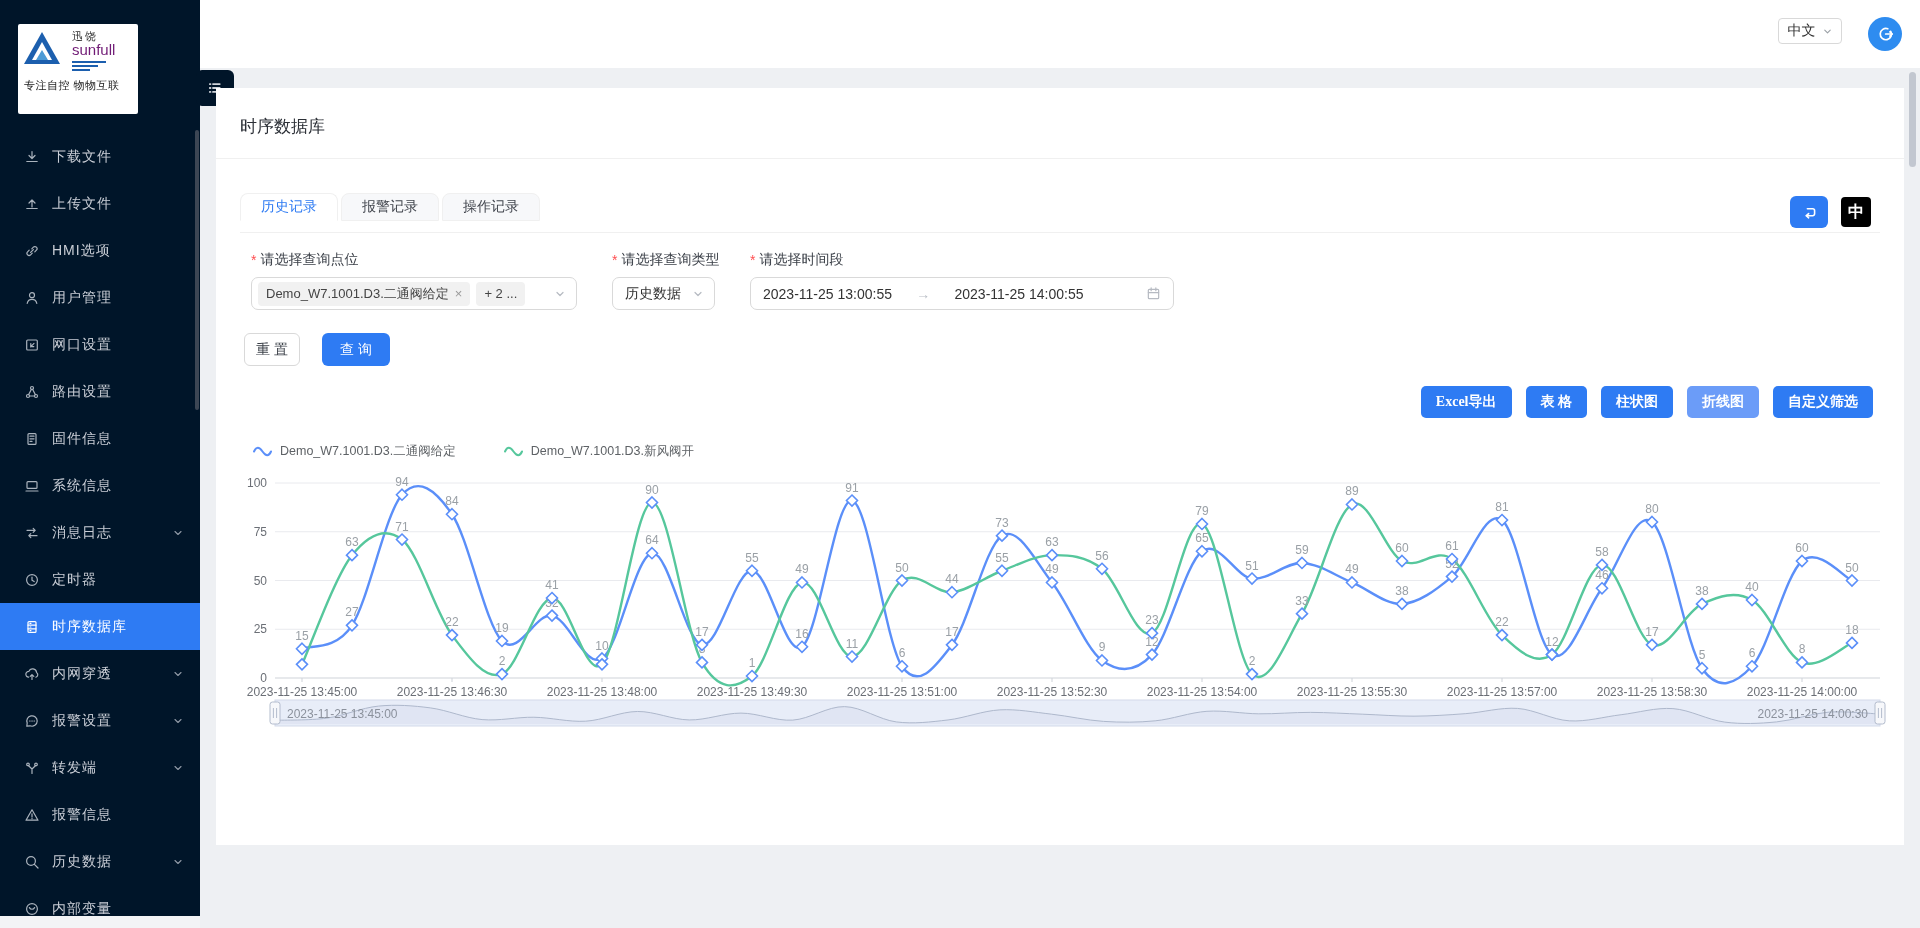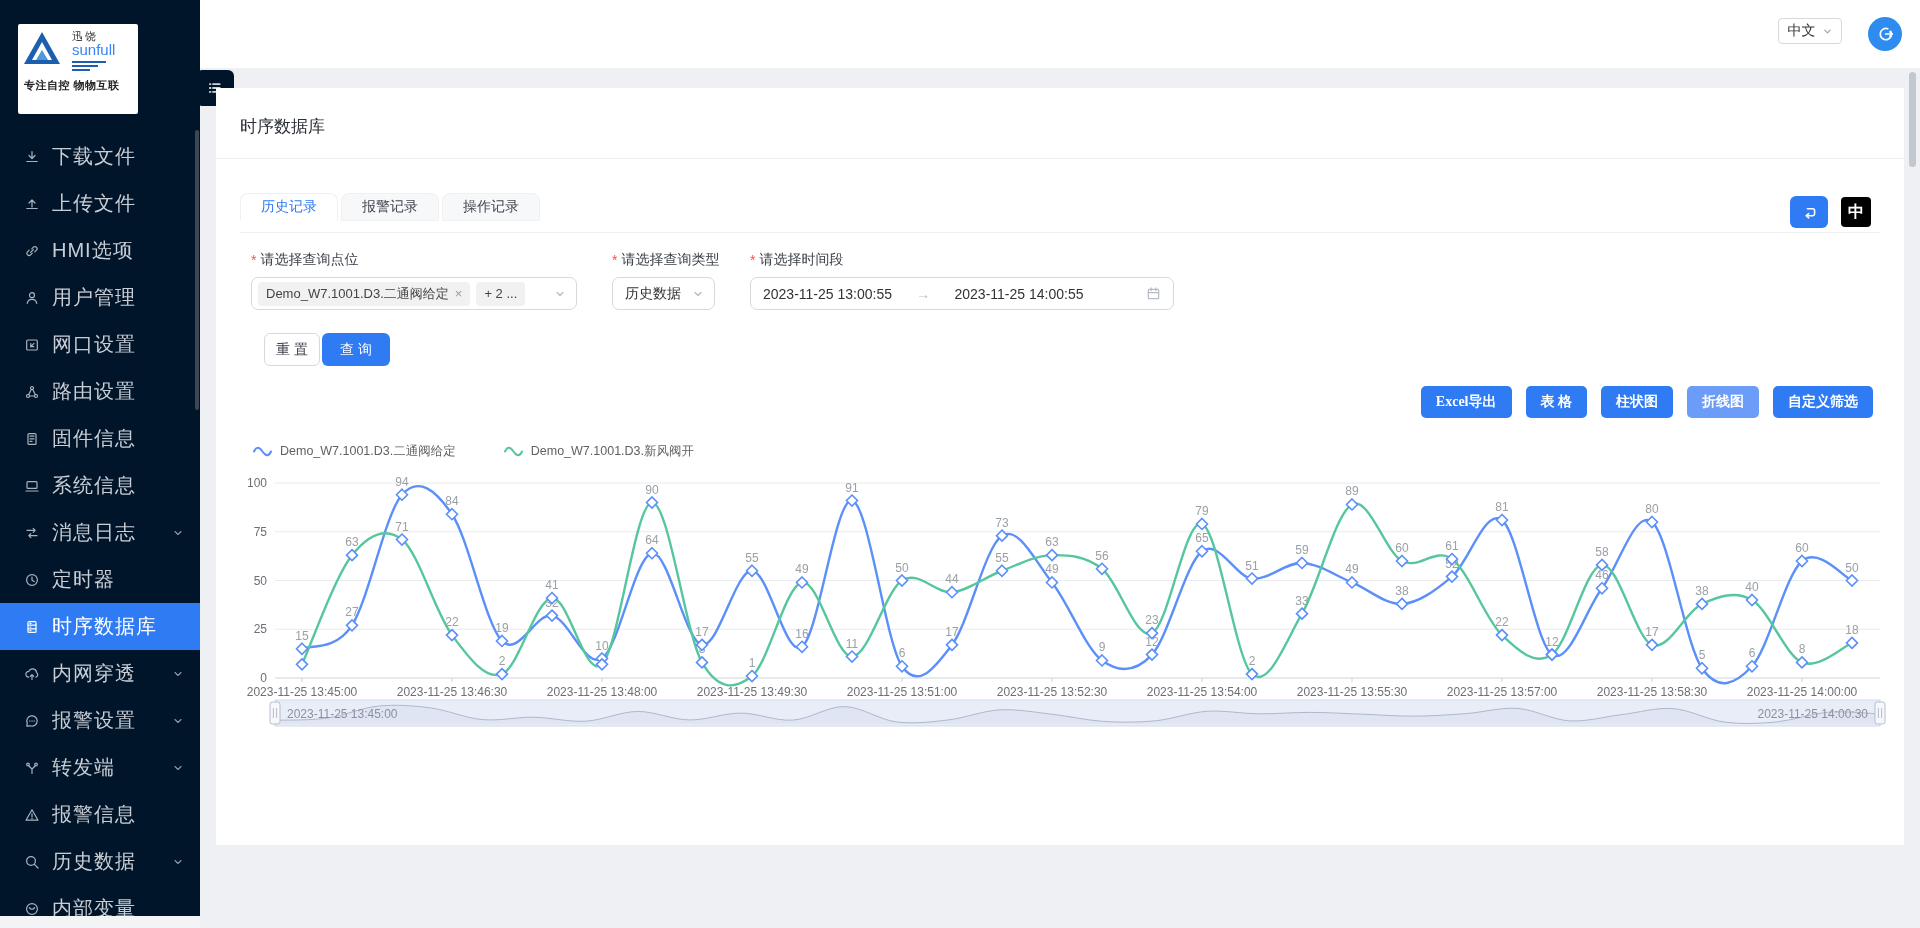--- a/index.html
+++ b/index.html
@@ -4,26 +4,26 @@
 <style>
   html,body{margin:0;padding:0;background:#eef0f3;font-family:"Liberation Sans","DejaVu Sans",sans-serif;}
   #app{position:relative;width:1920px;height:928px;overflow:hidden;background:#eef0f3;}
   .abs{position:absolute;}
   
   #sidebar{left:0;top:0;width:200px;height:916px;background:#001529;overflow:hidden;}
   #logo-box{position:absolute;left:18px;top:24px;width:120px;height:90px;background:#fff;border-radius:2px;padding:6px 4px 0 6px;box-sizing:border-box;}
   .logo-top{display:flex;align-items:flex-start;}
   .logo-brand{margin-left:4px;line-height:1.1;}
   .brand-cn{font-size:11px;color:#333;letter-spacing:2px;}
-  .brand-en{font-size:15px;color:#3b82f6;font-weight:500;}
+  .brand-en{font-size:15px;color:#701a75;font-weight:500;}
   .brand-lines{margin-top:2px;}
   .brand-lines div{height:2px;background:#1c5fae;margin-top:2px;}
-  .logo-slogan{font-size:11px;font-weight:700;color:#222;margin-top:6px;letter-spacing:.5px;white-space:nowrap;}
+  .logo-slogan{font-size:11px;font-weight:400;color:#222;margin-top:6px;letter-spacing:.5px;white-space:nowrap;}
   #nav{position:absolute;left:0;top:133px;width:200px;}
-  .nav-item{height:47px;display:flex;align-items:center;padding:0 16px 0 24px;color:#c9ced6;font-size:20px;letter-spacing:1px;cursor:pointer;box-sizing:border-box;}
+  .nav-item{height:47px;display:flex;align-items:center;padding:0 16px 0 24px;color:#c9ced6;font-size:14px;letter-spacing:1px;cursor:pointer;box-sizing:border-box;}
   .nav-item.active{background:#2e7bf3;color:#fff;}
   .nav-item .nico{width:16px;height:16px;margin-right:12px;flex:0 0 16px;color:#aab3bd;}
   .nav-item.active .nico{color:#fff;}
   .nav-item .nlabel{flex:1;white-space:nowrap;}
   .nav-item .nchev{width:12px;height:12px;color:#8f99a5;}
   .nico svg,.nchev svg{width:100%;height:100%;display:block;}
   #sidebar-scrollthumb{left:195px;top:130px;width:4px;height:280px;background:#3c4document654;background:#3c4654;border-radius:2px;}
   
   #topbar{left:200px;top:0;width:1720px;height:68px;background:#fff;}
   #lang-select{left:1778px;top:18px;width:64px;height:26px;border:1px solid #d9d9d9;border-radius:4px;background:#fff;display:flex;align-items:center;justify-content:center;gap:6px;font-size:14px;color:#333;cursor:pointer;box-sizing:border-box;}
@@ -55,21 +55,21 @@
   .chev{width:12px;height:12px;color:#b6bac2;}
   .chev svg,#lang-select .chev svg{width:100%;height:100%;display:block;}
   #type-select{left:612px;width:103px;padding:0 10px 0 12px;}
   #range-picker{left:750px;width:424px;padding:0 12px;gap:8px;cursor:text;}
   #range-picker .dt{font-size:14px;color:#333;white-space:nowrap;}
   #range-arrow{color:#b9bec6;font-size:14px;flex:1;text-align:center;}
   #calendar-icon{width:15px;height:15px;color:#b6bac2;}
   #calendar-icon svg{width:100%;height:100%;display:block;}
   
   .btn{position:absolute;height:33px;border-radius:6px;display:flex;align-items:center;justify-content:center;font-size:14px;cursor:pointer;box-sizing:border-box;}
-  #reset-btn{left:264px;top:333px;width:56px;background:#fff;border:1px solid #d9d9d9;color:#3a3f47;}
+  #reset-btn{left:244px;top:333px;width:56px;background:#fff;border:1px solid #d9d9d9;color:#3a3f47;}
   #query-btn{left:322px;top:333px;width:68px;background:#2e7bf3;color:#fff;}
   #view-toolbar{position:absolute;top:386px;right:47px;height:32px;display:flex;gap:14px;}
   .vbtn{height:32px;padding:0 15px;background:#2e7bf3;color:#fff;font-size:14px;font-weight:600;border-radius:5px;display:flex;align-items:center;cursor:pointer;white-space:nowrap;font-family:Liberation Serif, serif;}
   .vbtn.lighter{background:#6b9cf8;}
   
   #legend{left:253px;top:443px;height:16px;display:flex;gap:48px;}
   .legend-item{display:flex;align-items:center;gap:8px;font-size:12.5px;color:#5e6266;cursor:pointer;}
   .legend-item svg{width:19px;height:11px;display:block;}
   
   #chart-svg{left:250px;top:470px;overflow:visible;}

